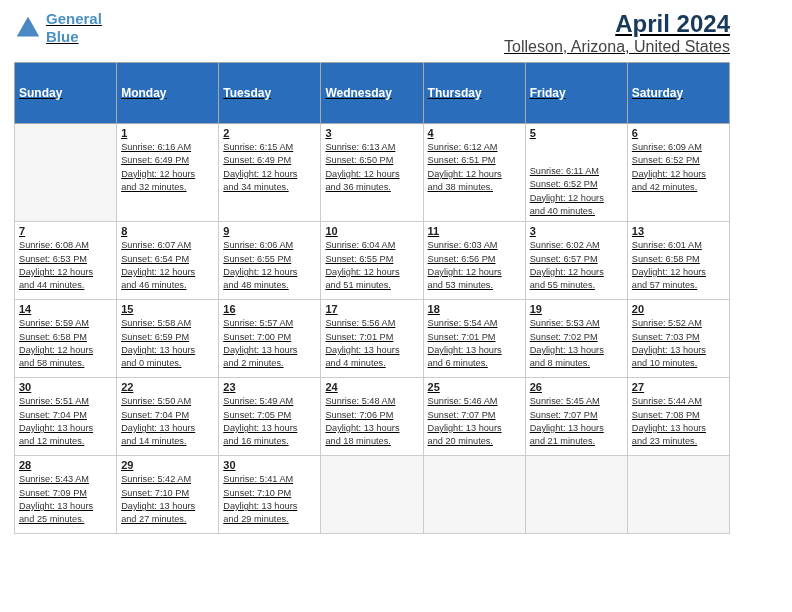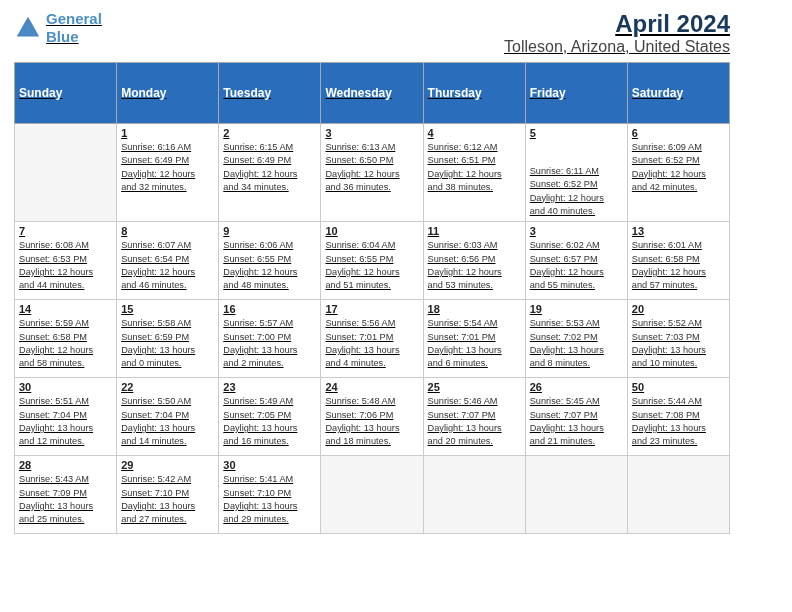--- a/index.html
+++ b/index.html
@@ -308,21 +308,21 @@
 and 20 minutes.</div>
           </td>
           <td>
             <span class="day-num">26</span>
             <div class="day-info" style="white-space: pre-line;">Sunrise: 5:45 AM
 Sunset: 7:07 PM
 Daylight: 13 hours
 and 21 minutes.</div>
           </td>
           <td>
-            <span class="day-num">50</span>
+            <span class="day-num">27</span>
             <div class="day-info" style="white-space: pre-line;">Sunrise: 5:44 AM
 Sunset: 7:08 PM
 Daylight: 13 hours
 and 23 minutes.</div>
           </td>
         </tr>
         <tr>
           <td>
             <span class="day-num">28</span>
             <div class="day-info" style="white-space: pre-line;">Sunrise: 5:43 AM

